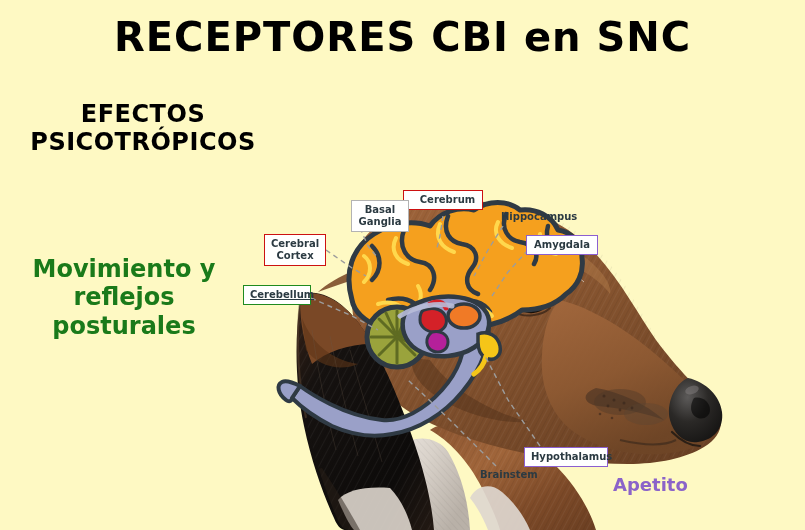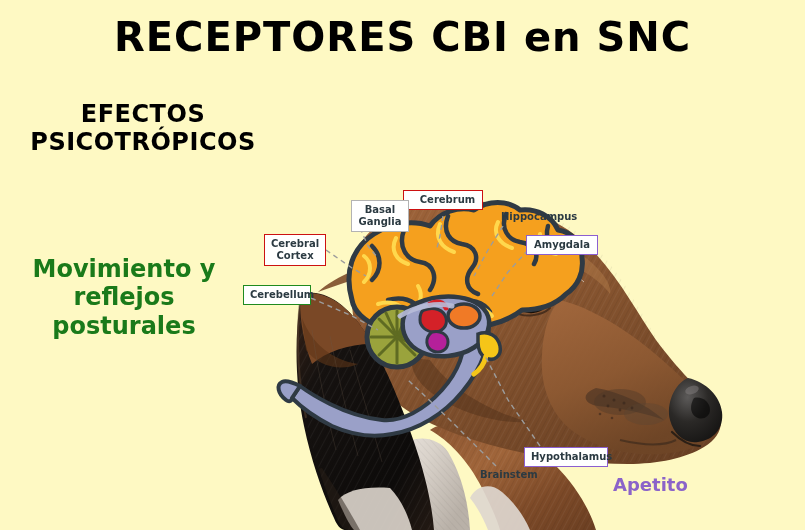--- a/index.html
+++ b/index.html
@@ -88,21 +88,21 @@
     color: #2b3a42;
     background: #ffffff;
     line-height: 1.18;
     text-align: center;
     white-space: pre;
     padding: 3px 6px;
     box-sizing: border-box;
   }
   .anat.boxed { border: 1.5px solid #888; }
   .anat.red    { border-color: #cc1111; }
-  .anat.green  { border-color: #1f8a1f; }
+  .anat.green  { border-color: #1f8a1f; text-decoration: underline; }
   .anat.purple { border-color: #8c5fd0; }
   .anat.gray   { border-color: #b3b3b3; }
   .anat.plain  { background: transparent; padding: 0; }
 
   #anat-cerebrum      { left: 403px; top: 190px; width: 80px; padding-left: 15px; }
   #anat-basal         { left: 331px; top: 200px; width: 58px; margin-left: 20px; }
   #anat-cortex        { left: 264px; top: 234px; width: 62px; }
   #anat-cerebellum    { left: 243px; top: 285px; width: 68px; }
   #anat-hippocampus   { left: 493px; top: 211px; margin-left: 8px; }
   #anat-amygdala      { left: 526px; top: 235px; width: 72px; }

